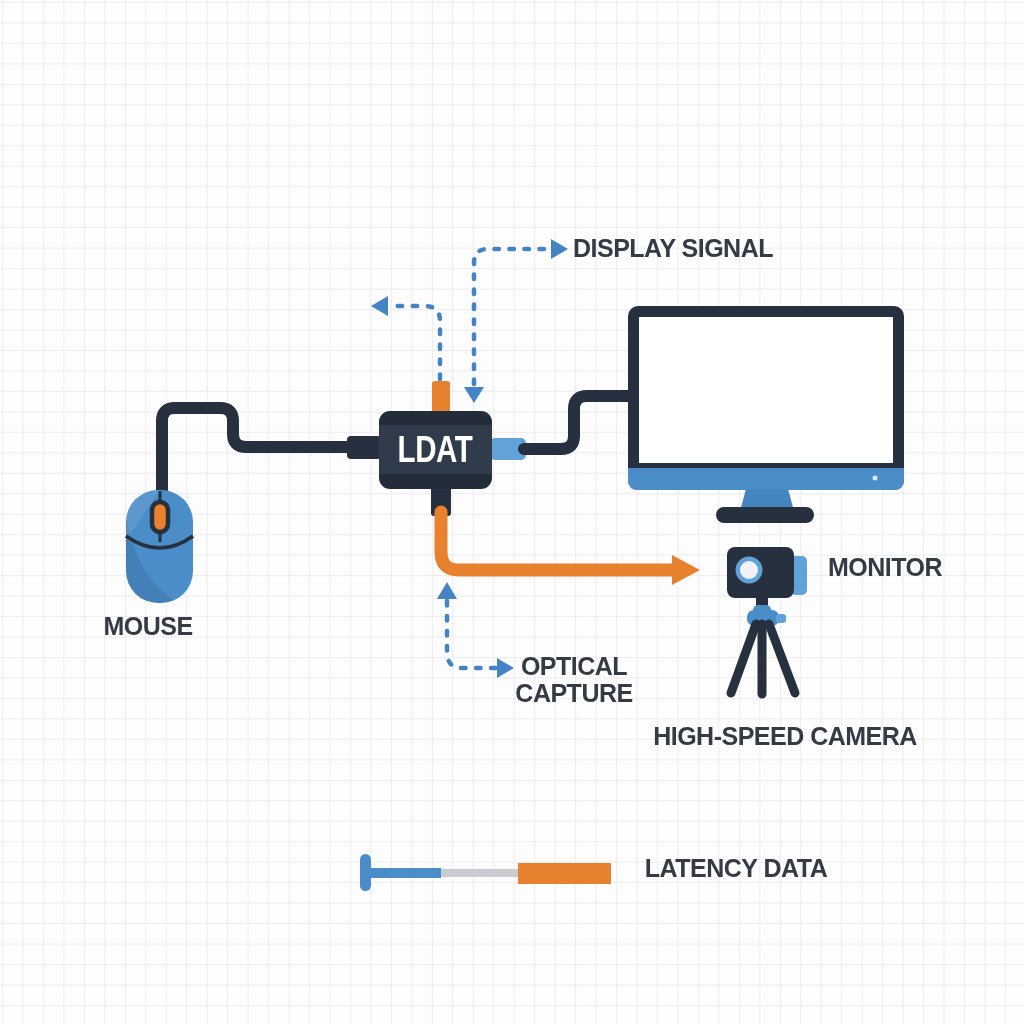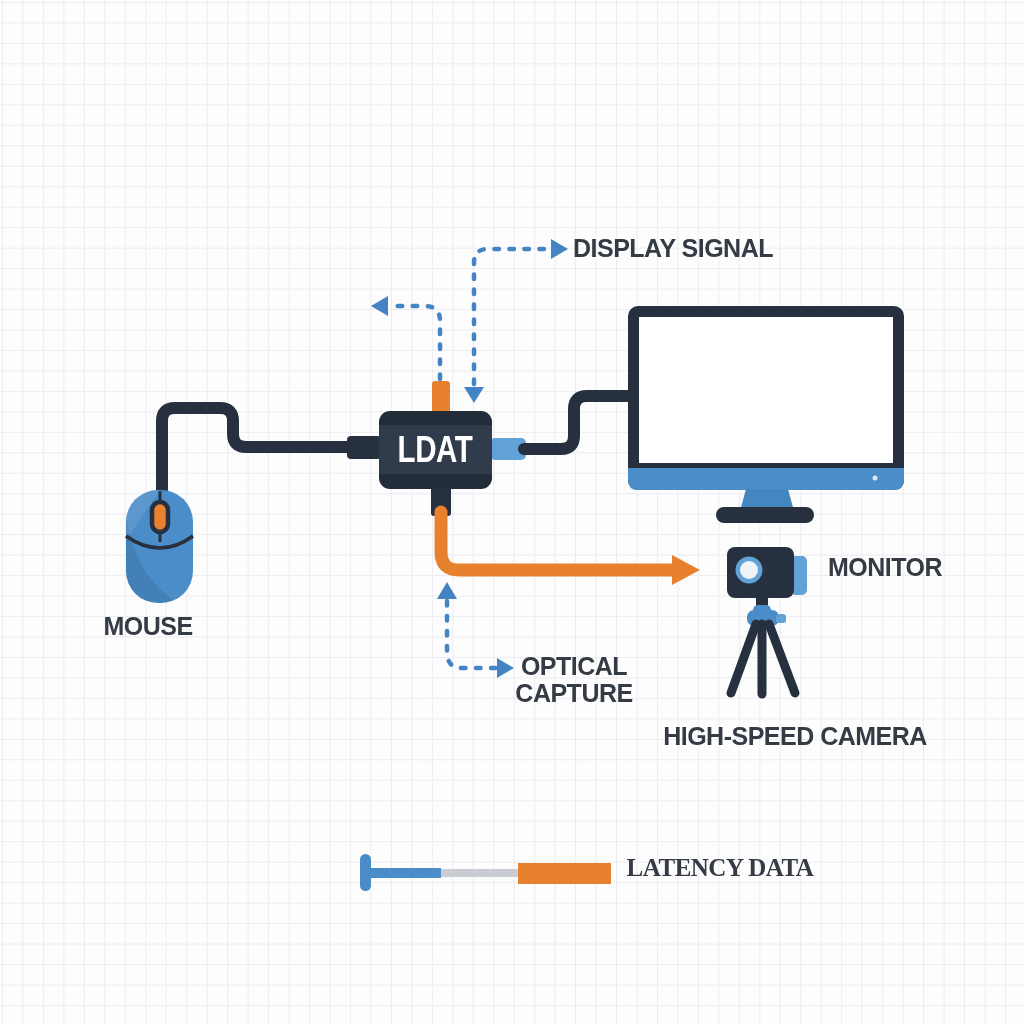--- a/index.html
+++ b/index.html
@@ -158,15 +158,15 @@
   </svg>
 
   <div class="lbl lbl-ldat" style="left:435px;top:450px;">LDAT</div>
   <div class="lbl" style="left:673px;top:248px;">DISPLAY SIGNAL</div>
   <div class="lbl" style="left:148px;top:626px;">MOUSE</div>
   <div class="lbl" style="left:885px;top:567px;">MONITOR</div>
   <div class="lbl lbl-optical" style="left:574px;top:680px;">
     <div>OPTICAL</div>
     <div>CAPTURE</div>
   </div>
-  <div class="lbl" style="left:785px;top:736px;margin-left:10px;">HIGH-SPEED CAMERA</div>
-  <div class="lbl" style="left:720px;top:868px;font-family:Liberation Serif, serif;">LATENCY DATA</div>
+  <div class="lbl" style="left:785px;top:736px;">HIGH-SPEED CAMERA</div>
+  <div class="lbl" style="left:736px;top:868px;">LATENCY DATA</div>
 </div>
 
 </body></html>

